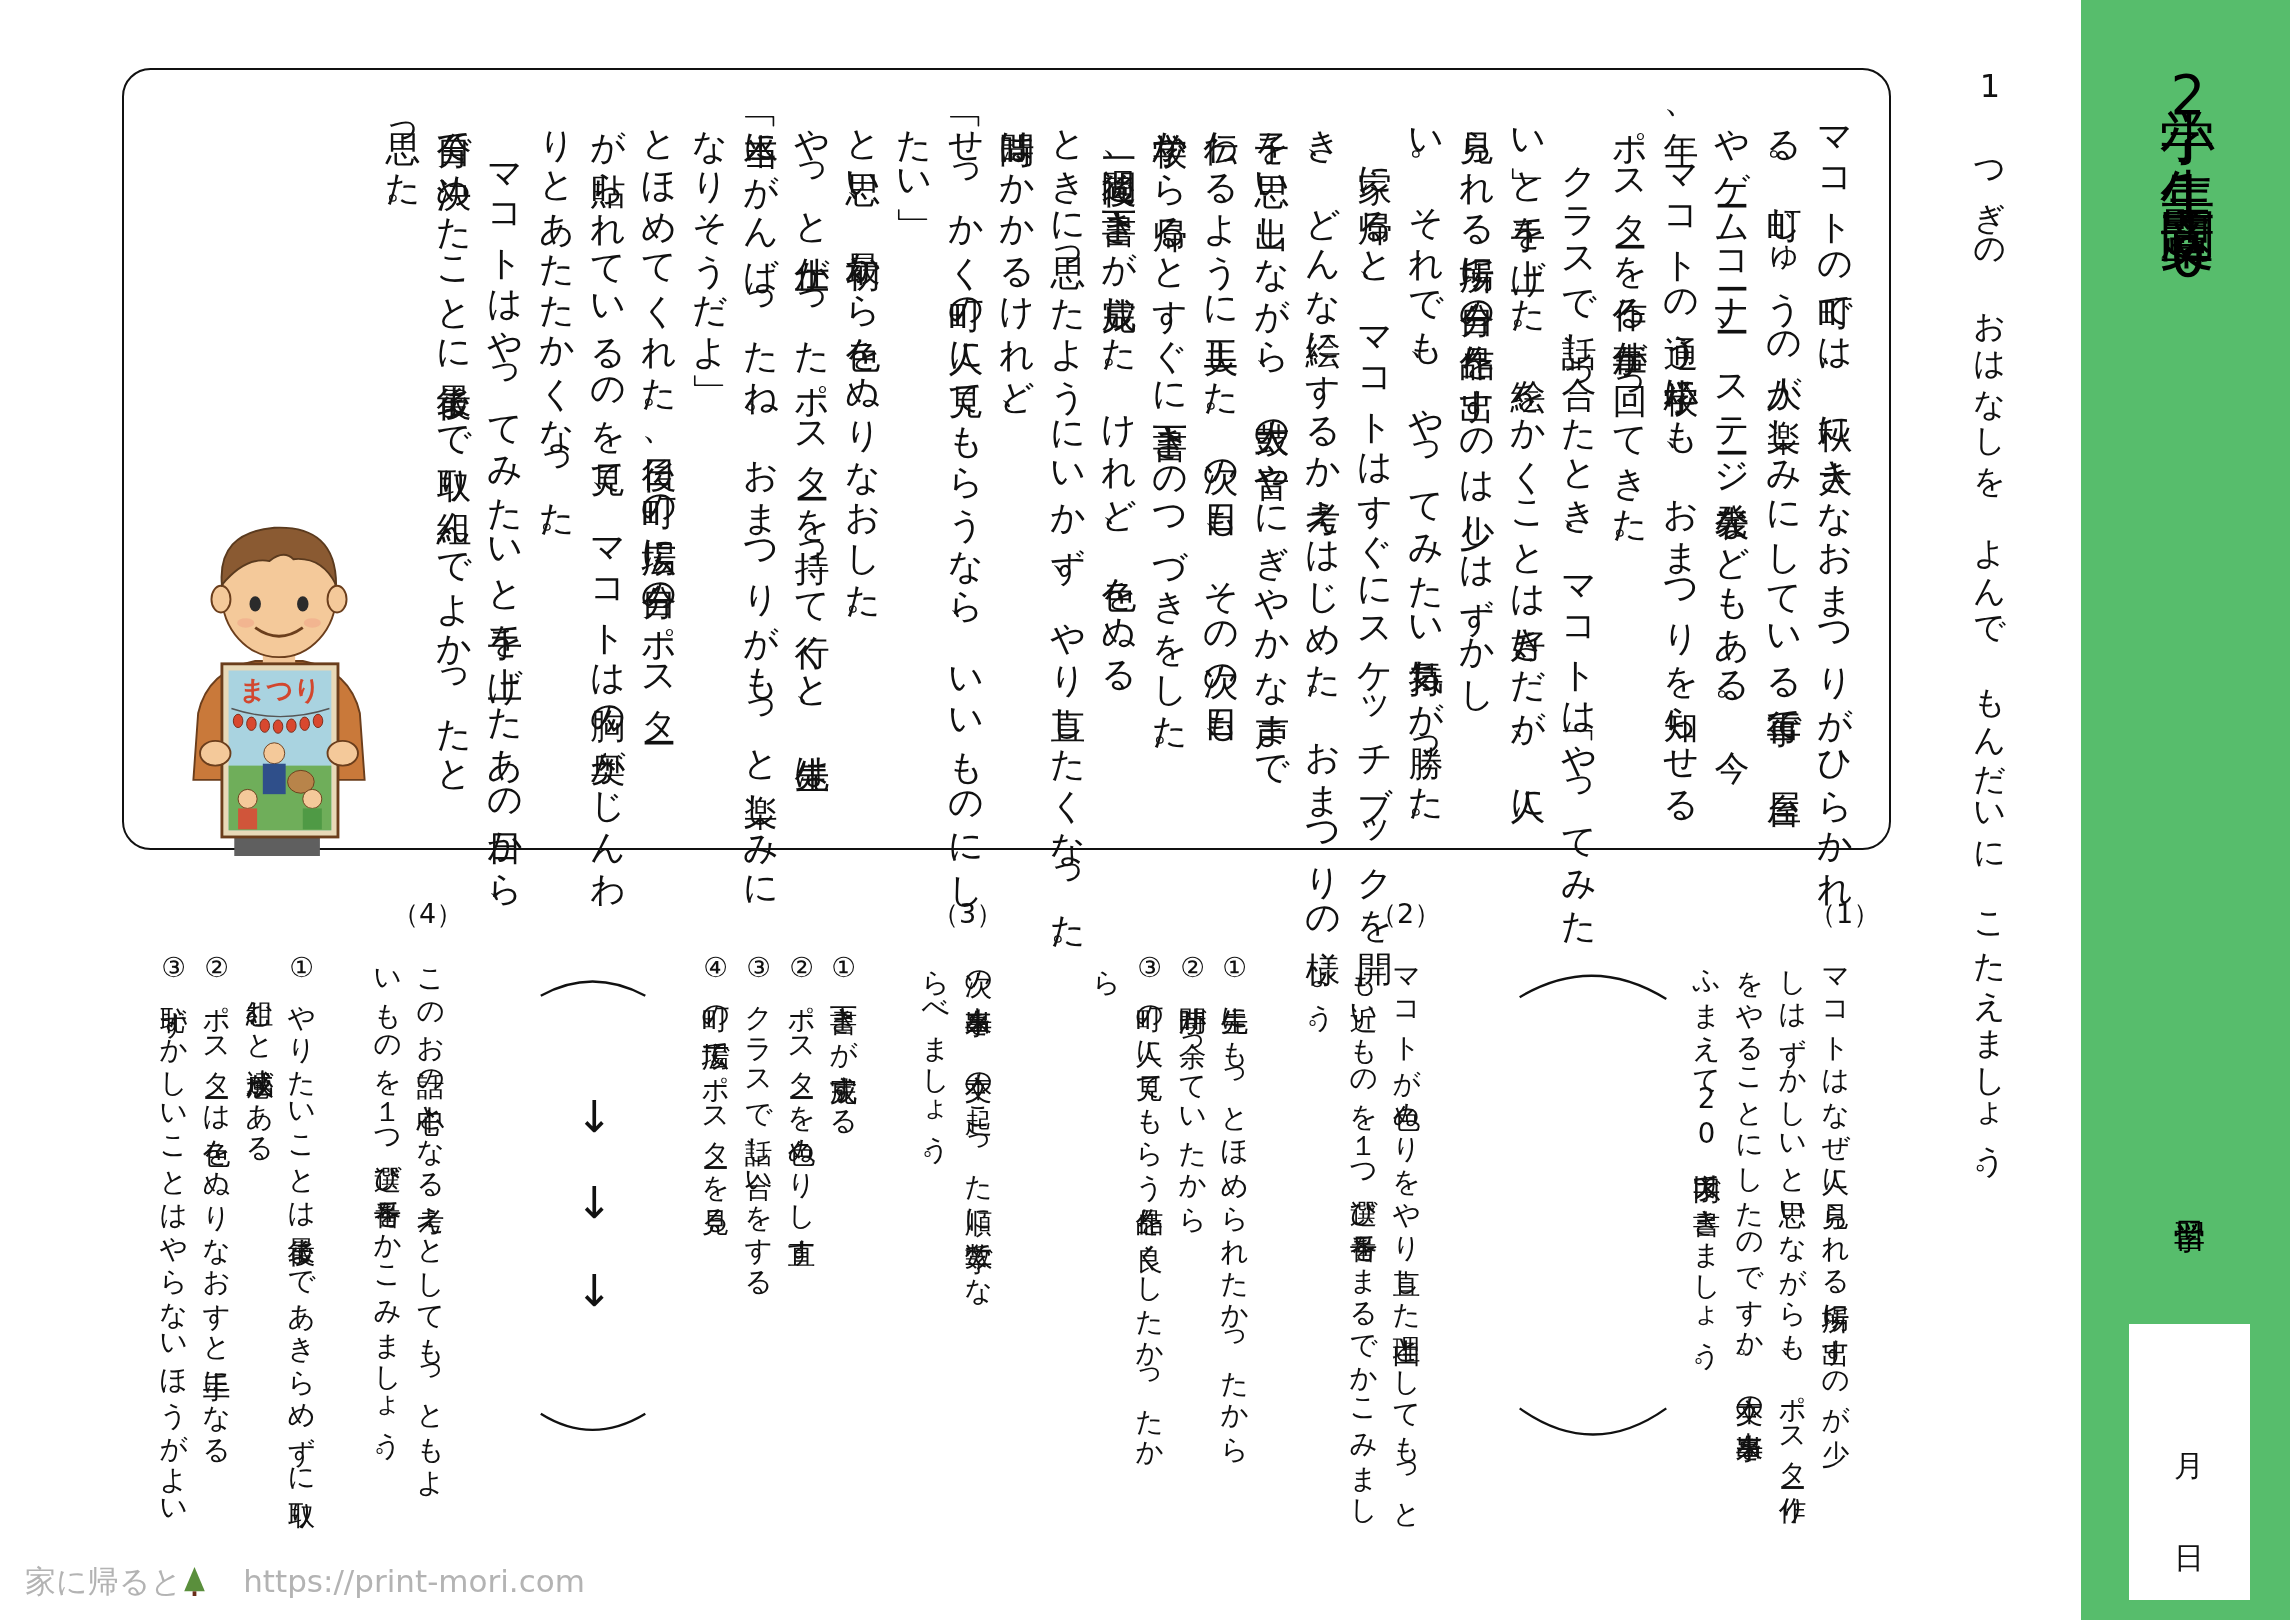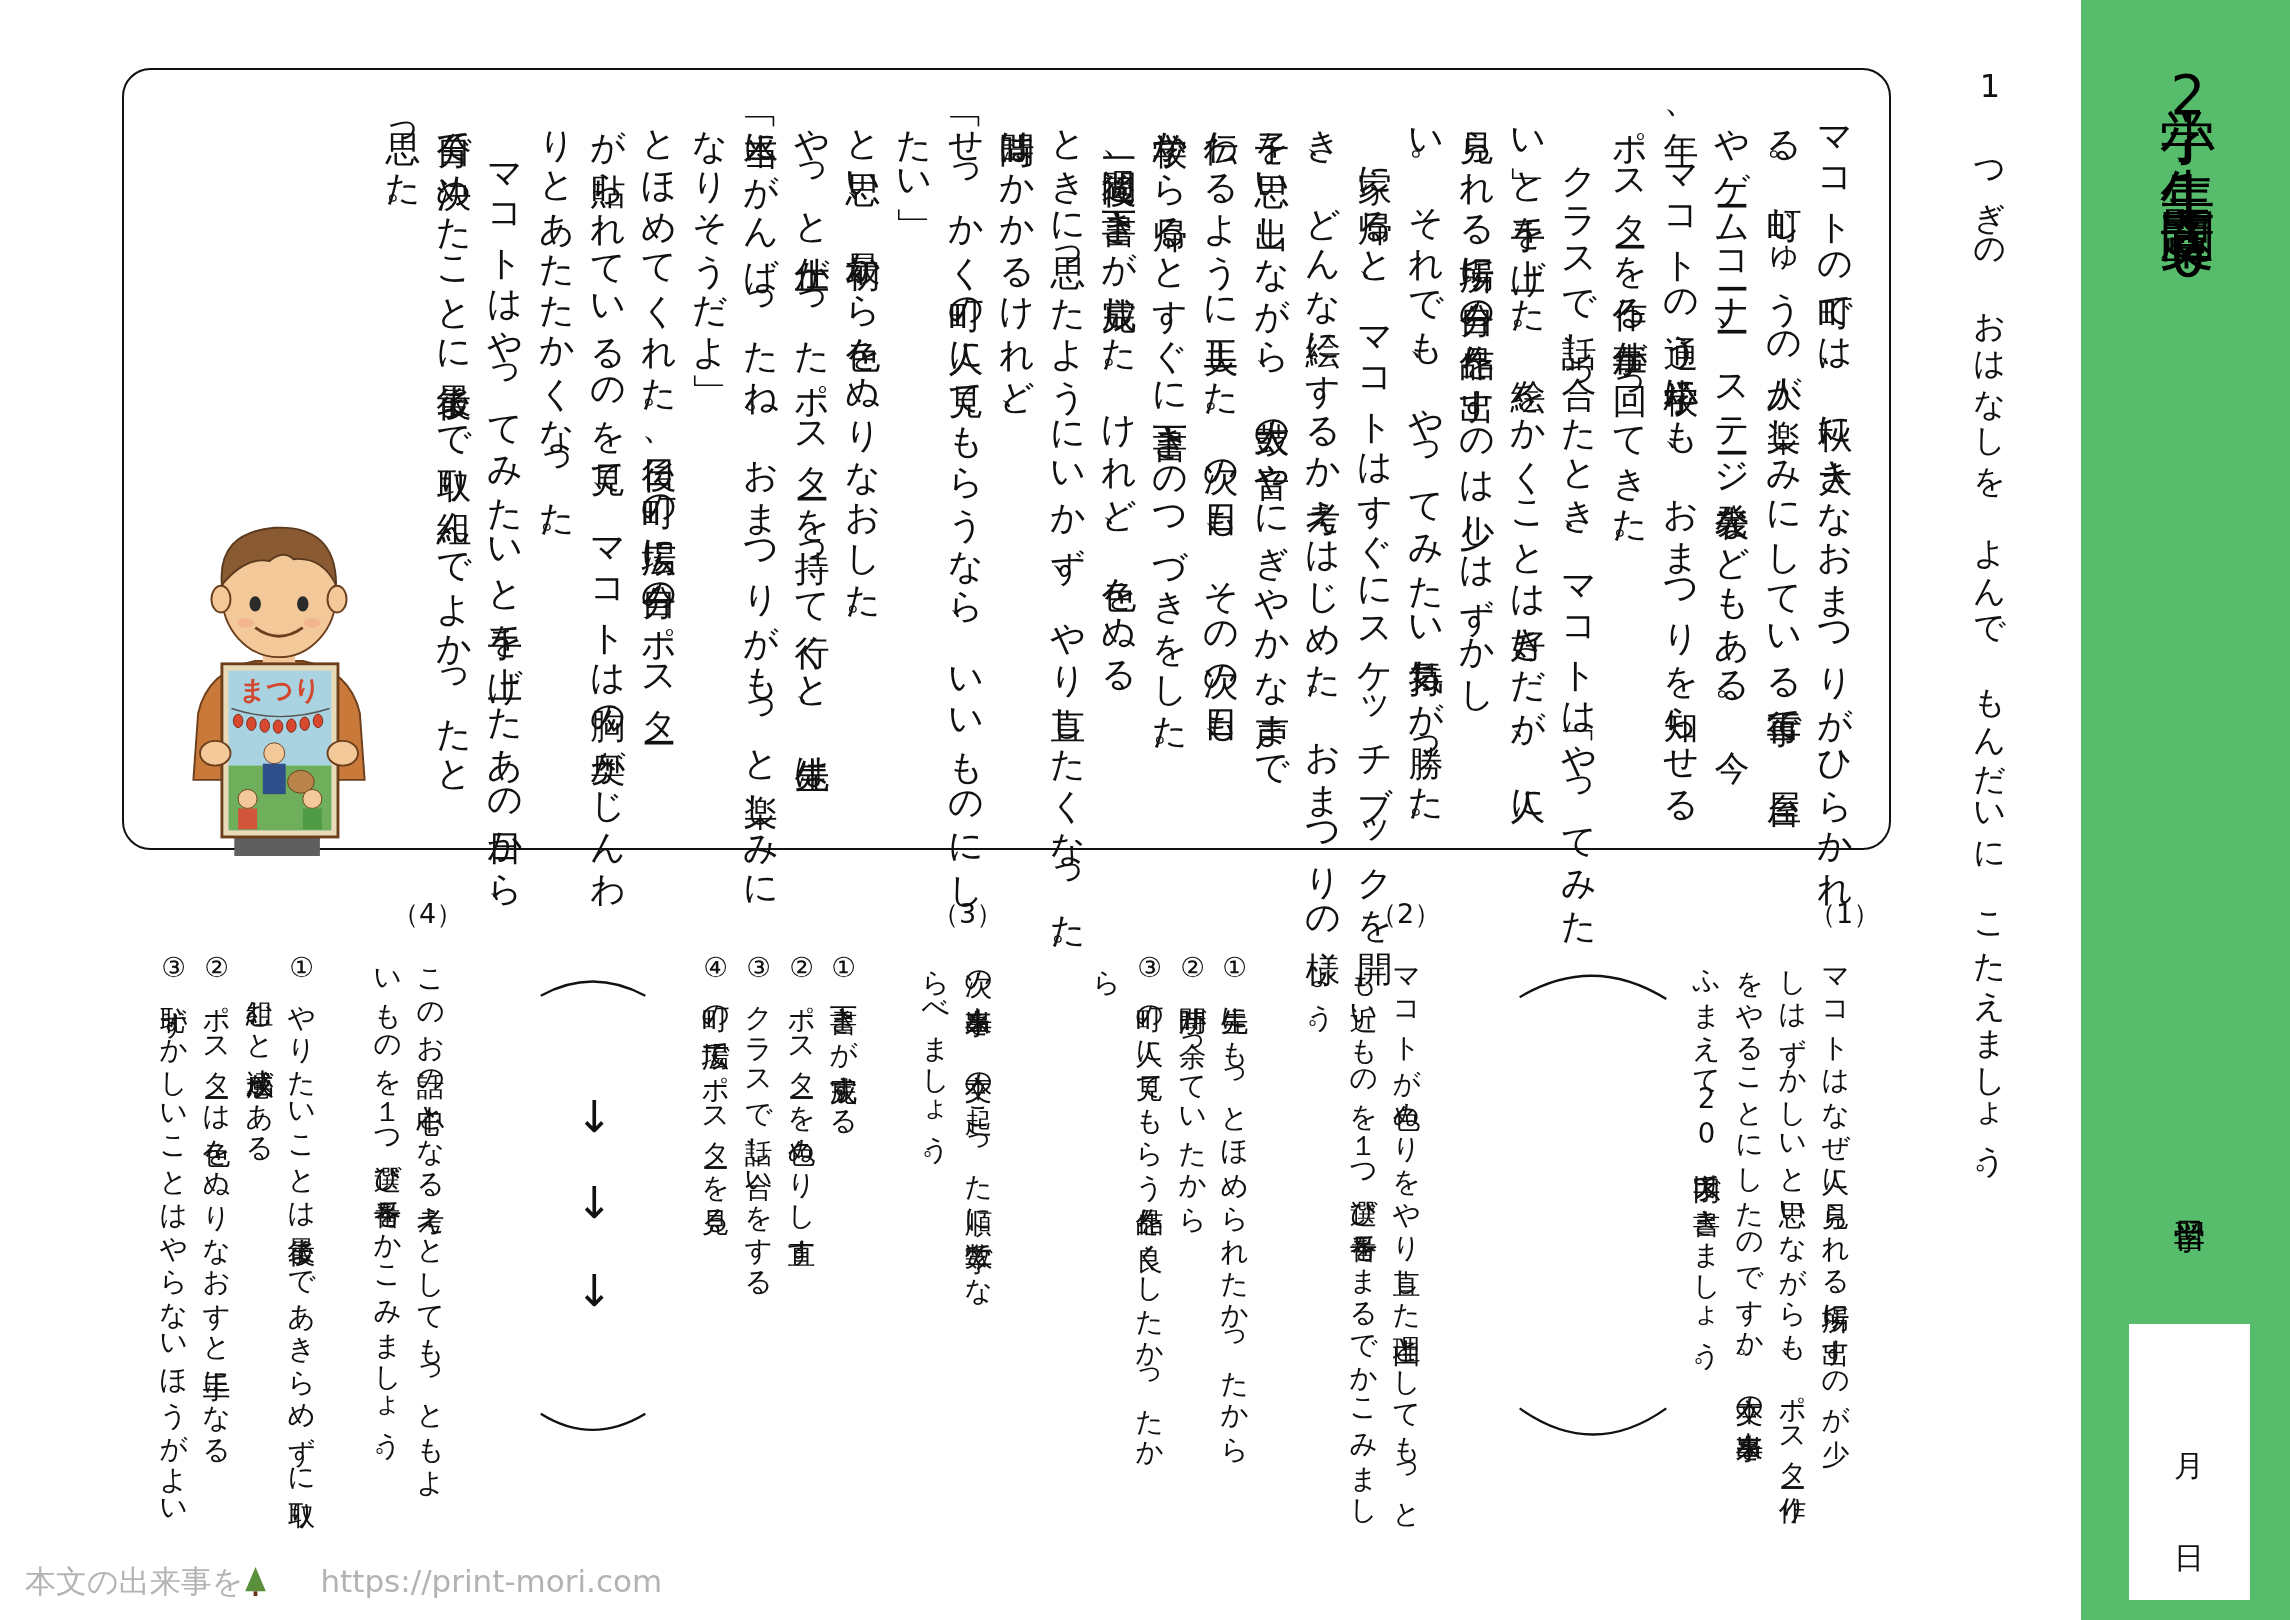--- a/index.html
+++ b/index.html
@@ -30,21 +30,21 @@
   .illus { position:absolute; left:179px; top:504px; width:200px; height:352px; }
 
   
   .qnum { position:absolute; font-size:27px; color:#111; top:896px; }
   .qcol { position:absolute; top:951px; font-size:27.6px; line-height:32px; letter-spacing:1.4px; }
   .paren { position:absolute; }
   .arrow { position:absolute; font-size:44px; left:576px; color:#111; }
 
   .footer { position:absolute; left:25px; top:1561px; font-size:31px; color:#b3b3b3; white-space:nowrap; }
   .footer .tree { display:inline-block; vertical-align:-3.8px; }
-  .footer .url { margin-left:52px; }
+  .footer .url { margin-left:36px; }
 </style>
 </head>
 <body>
 
 <div class="band"></div>
 <div class="band-title vt">
   <span>小学2年生</span><span class="gap"></span><span>文章問題10</span>
 </div>
 <div class="study-label vt">学習日</div>
 <div class="date-box">
@@ -172,18 +172,18 @@
 
 <svg class="paren" style="left:537px;top:961px;" width="114" height="514" viewBox="0 0 120 540">
   <path d="M4 36 Q58 6 114 36" fill="none" stroke="#111" stroke-width="2.5"></path>
   <path d="M4 476 Q58 510 114 476" fill="none" stroke="#111" stroke-width="2.5"></path>
 </svg>
 <div class="arrow" style="top:1091px;">↓</div>
 <div class="arrow" style="top:1177px;">↓</div>
 <div class="arrow" style="top:1265px;">↓</div>
 
 <div class="footer">
-  <span>本文の出来事を</span><svg class="tree" width="25" height="30" viewBox="0 0 26 32">
+  <span>家に帰ると</span><svg class="tree" width="25" height="30" viewBox="0 0 26 32">
       <polygon points="13,1 2,27 24,27" fill="#5a8f3c"></polygon>
       <rect x="11" y="27" width="4" height="5" fill="#6b2e1a"></rect>
     </svg><span class="url">https://print-mori.com</span>
 </div>
 
 
 </body></html>

